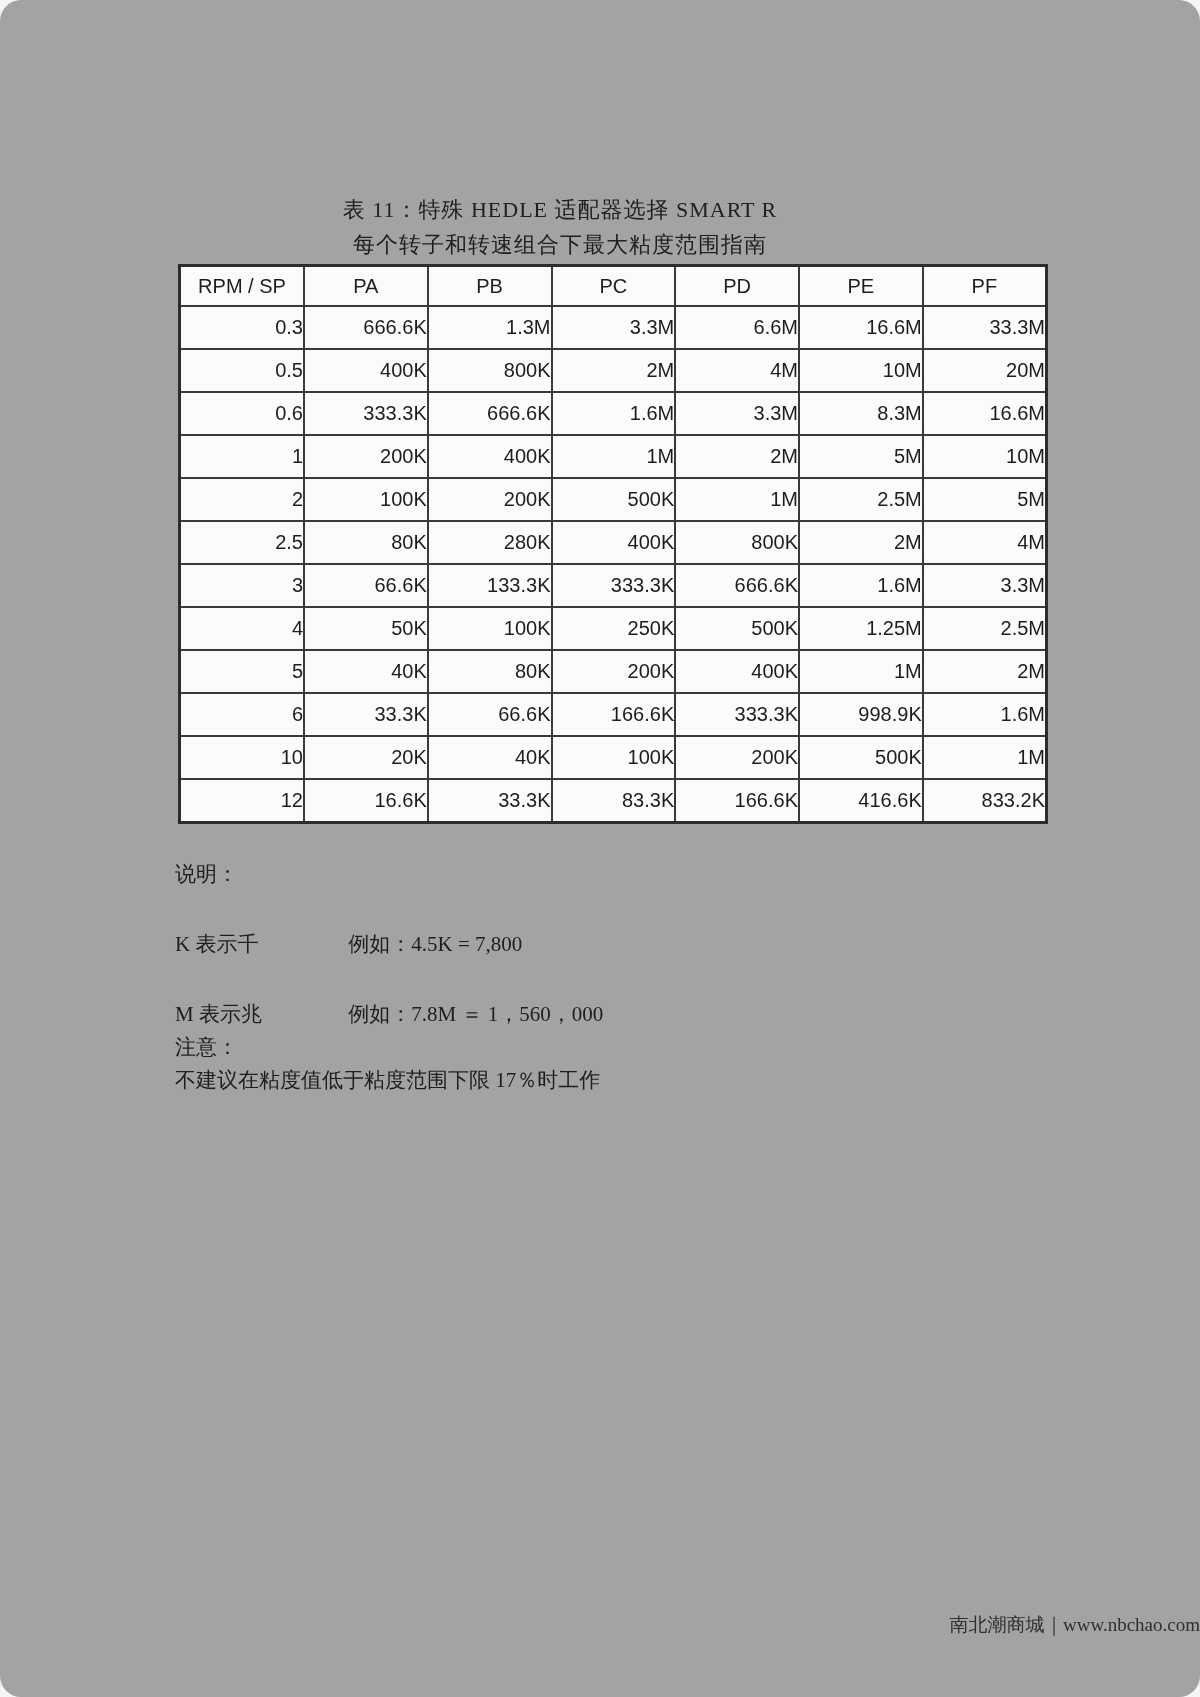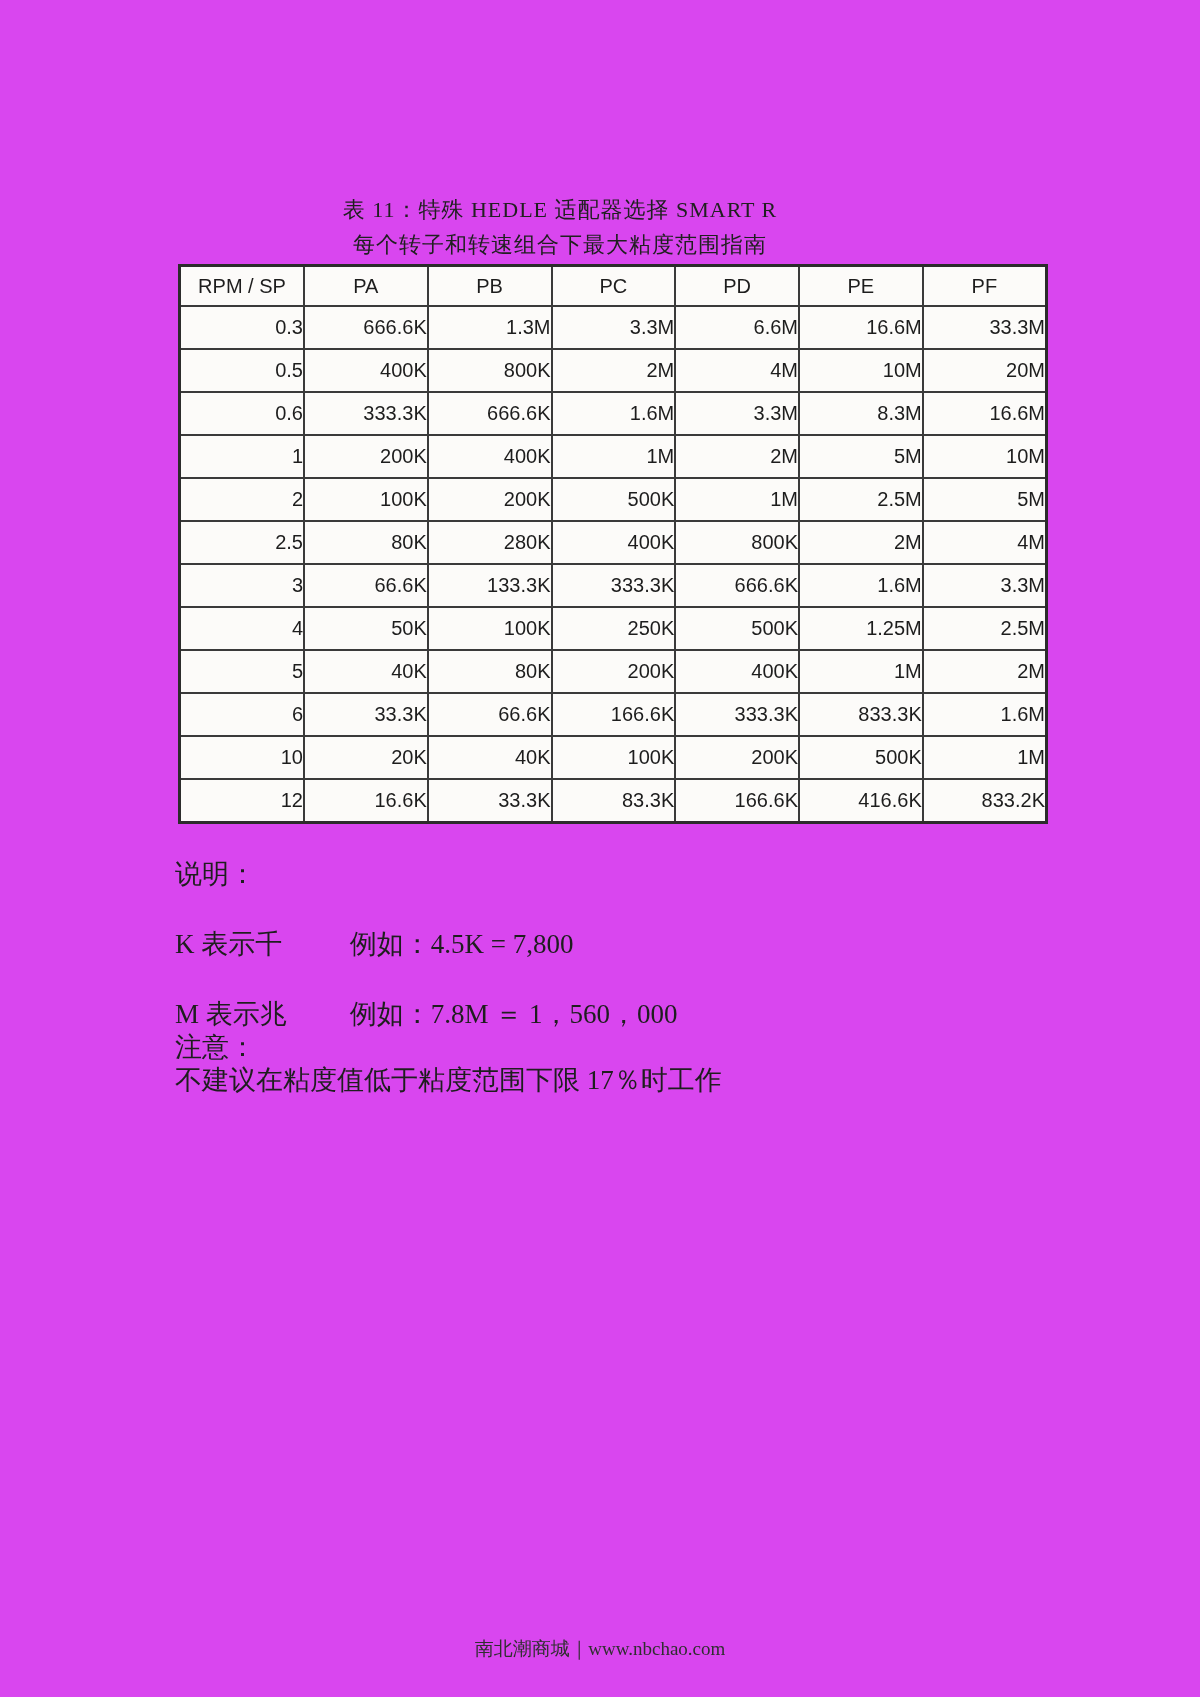--- a/index.html
+++ b/index.html
@@ -10,22 +10,23 @@
     width: 1200px;
     height: 1697px;
     background: #f6f5f3;
     font-family: "Liberation Serif", serif;
     color: #1c1c1c;
   }
   .page {
     position: relative;
     width: 1200px;
     height: 1697px;
-    background: #d946ef;
+    background: #a3a3a3;
     overflow: hidden;
+    border-radius: 21px;
   }
   .title-block {
     position: absolute;
     top: 192px;
     left: 0;
     width: 1120px;
     text-align: center;
     font-size: 22px;
     line-height: 35px;
     color: #202020;
@@ -64,41 +65,40 @@
   }
   td.value-cell {
     text-align: right;
     padding-right: 22px;
   }
   .notes {
     position: absolute;
     left: 175px;
     top: 858px;
     width: 900px;
-    font-size: 27px;
+    font-size: 21px;
     line-height: 33px;
     color: #1e1e1e;
   }
   .note-line {
     white-space: nowrap;
   }
   .note-line .term {
     display: inline-block;
     width: 168px;
     margin-top: 37px;
   }
   .footer {
     position: absolute;
     top: 1612px;
     left: 0;
     width: 1200px;
-    text-align: center;
+    text-align: right;
     font-size: 19px;
     color: #2f2f2f;
-    margin-top: 24px;
   }
 </style>
 </head>
 <body>
 
 <div class="page">
 
   <div class="title-block">
     <div class="title-line">表 11：特殊 HEDLE 适配器选择 SMART R</div>
     <div class="title-line">每个转子和转速组合下最大粘度范围指南</div>
@@ -197,21 +197,21 @@
           <td class="value-cell">400K</td>
           <td class="value-cell">1M</td>
           <td class="value-cell">2M</td>
         </tr>
         <tr>
           <td class="rpm-cell">6</td>
           <td class="value-cell">33.3K</td>
           <td class="value-cell">66.6K</td>
           <td class="value-cell">166.6K</td>
           <td class="value-cell">333.3K</td>
-          <td class="value-cell">833.3K</td>
+          <td class="value-cell">998.9K</td>
           <td class="value-cell">1.6M</td>
         </tr>
         <tr>
           <td class="rpm-cell">10</td>
           <td class="value-cell">20K</td>
           <td class="value-cell">40K</td>
           <td class="value-cell">100K</td>
           <td class="value-cell">200K</td>
           <td class="value-cell">500K</td>
           <td class="value-cell">1M</td>

